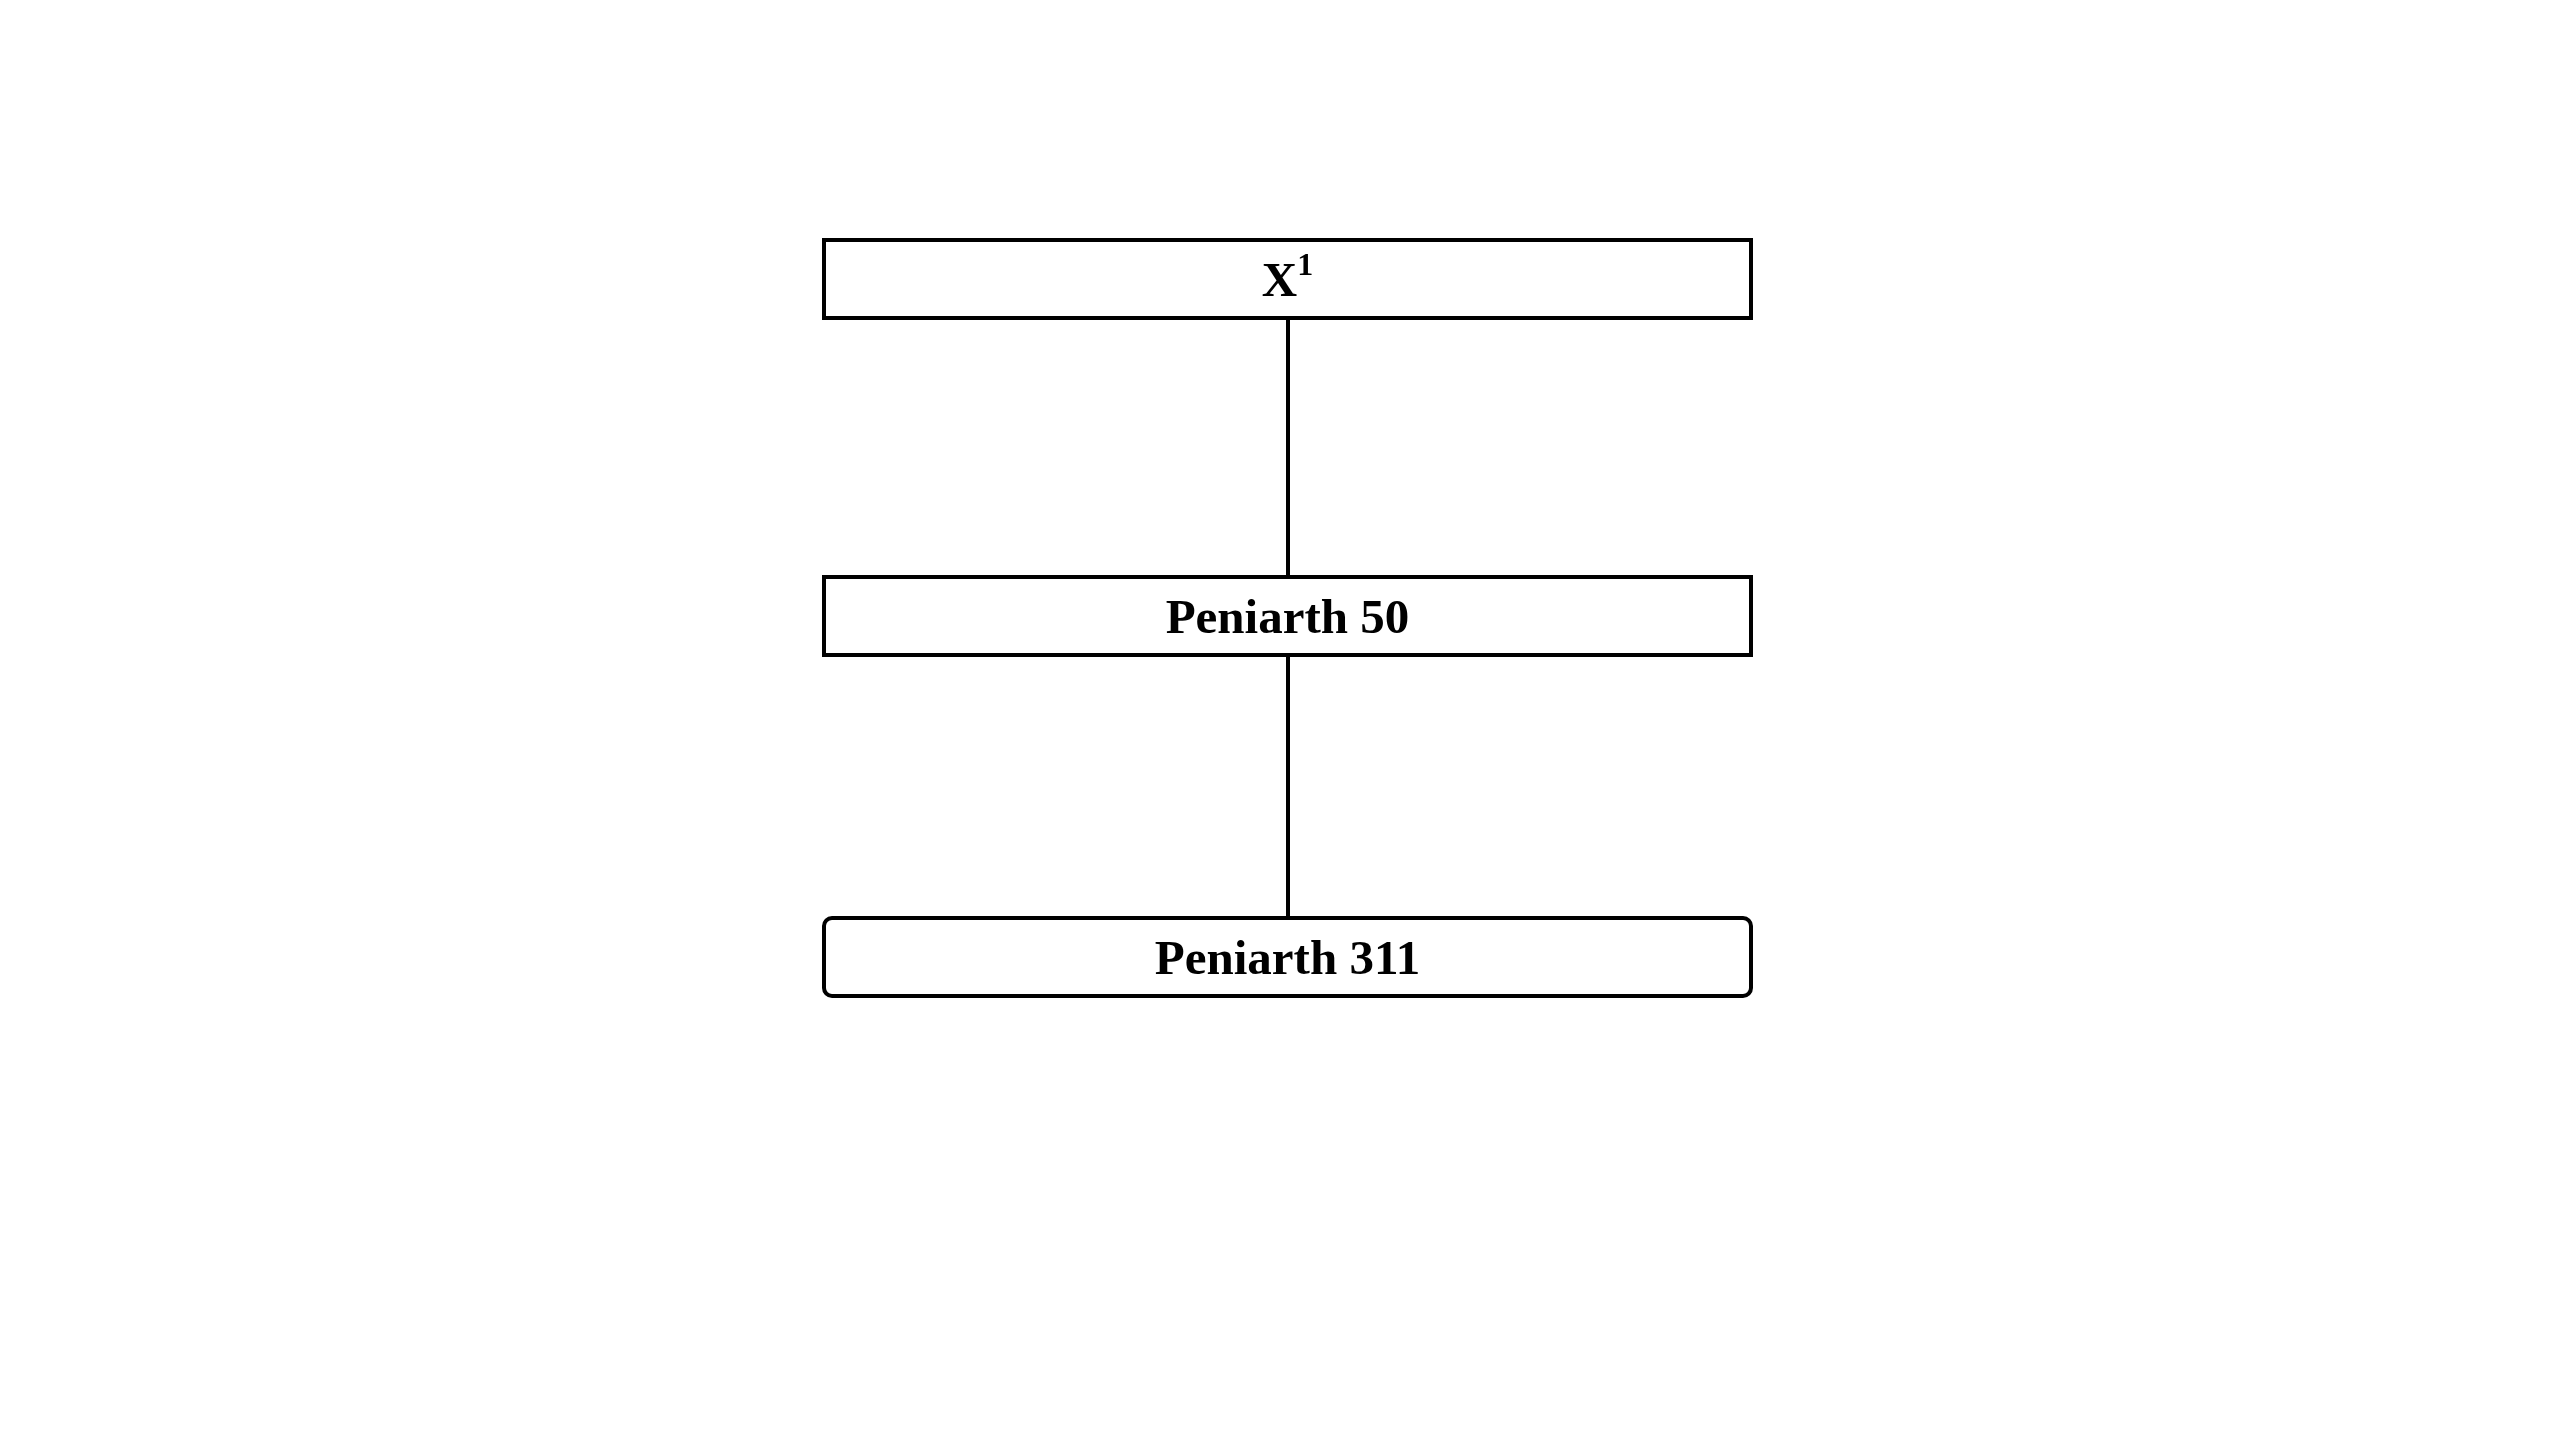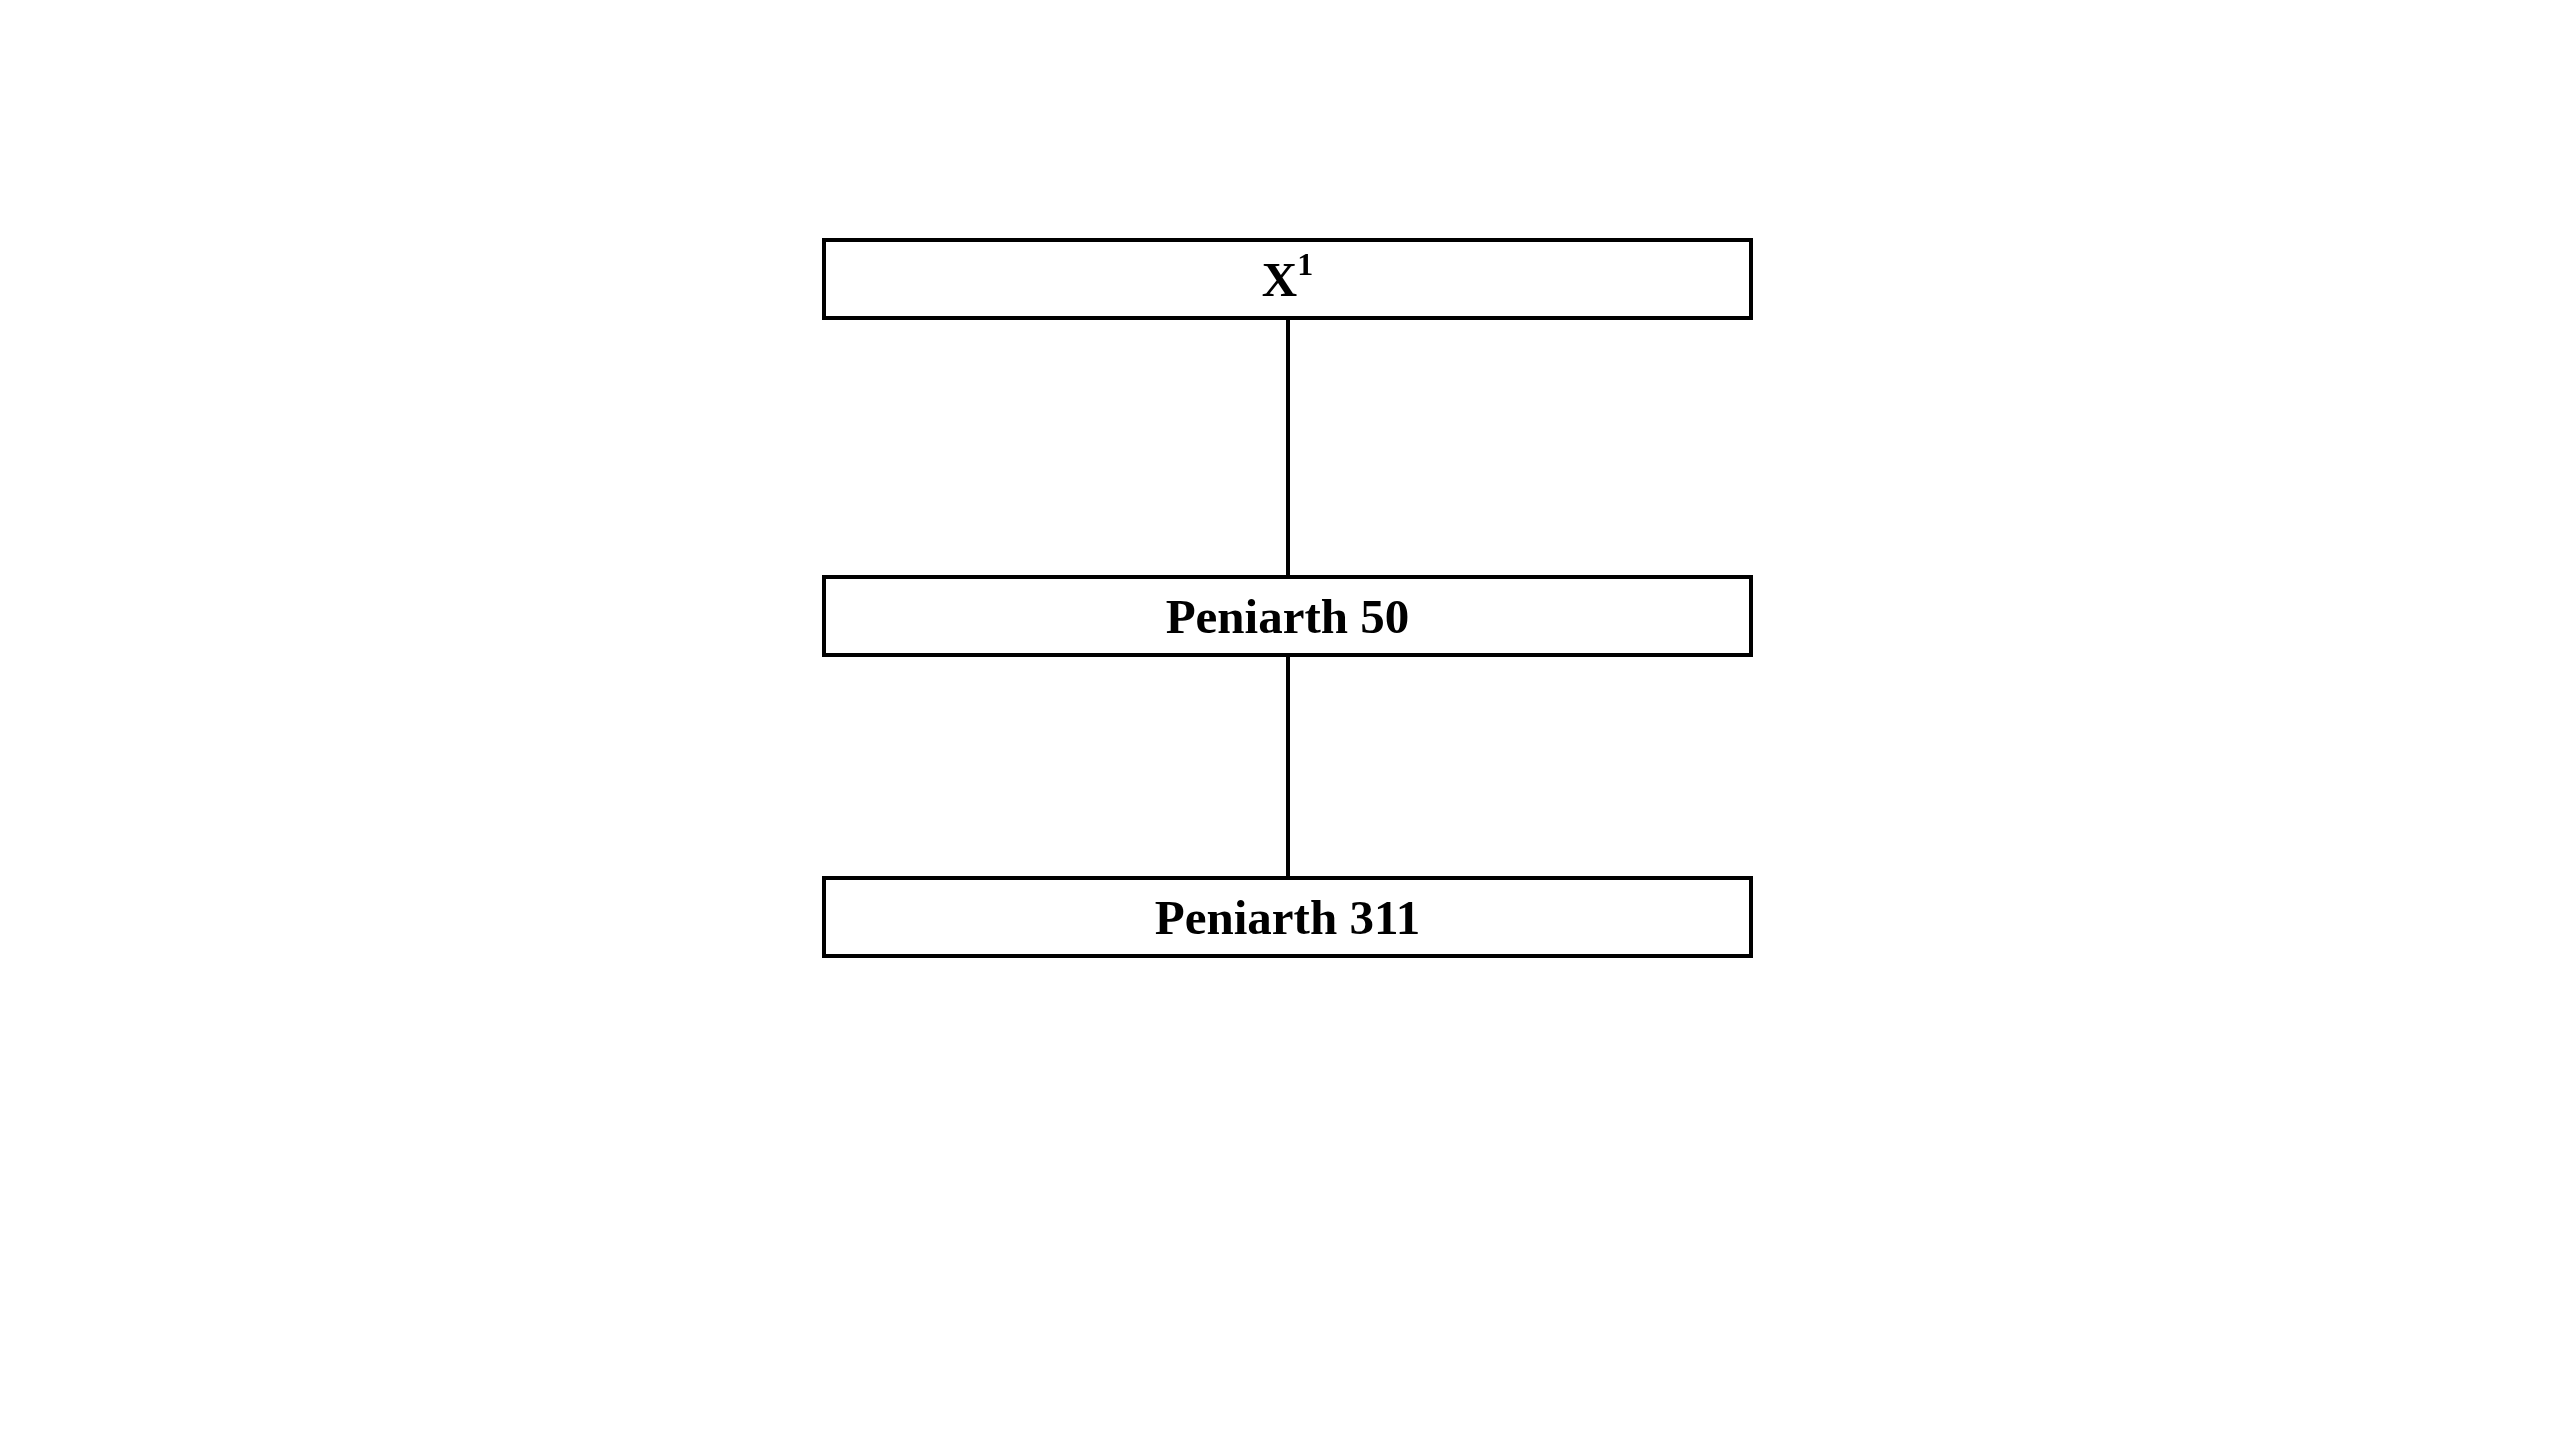--- a/index.html
+++ b/index.html
@@ -35,21 +35,21 @@
     justify-content: center;
     font-weight: bold;
     font-size: 49px;
     line-height: 1;
     color: #000000;
     z-index: 1;
     white-space: nowrap;
   }
   .node-0 { top: 238px; }
   .node-1 { top: 575px; }
-  .node-2 { top: 876px; }
+  .node-2 { top: 916px; border-radius: 10px; }
   .node .sup {
     font-size: 32px;
     line-height: 1;
     position: relative;
     top: -15px;
   }
   .edge {
     position: absolute;
     left: 1286px;
     width: 3.9px;

